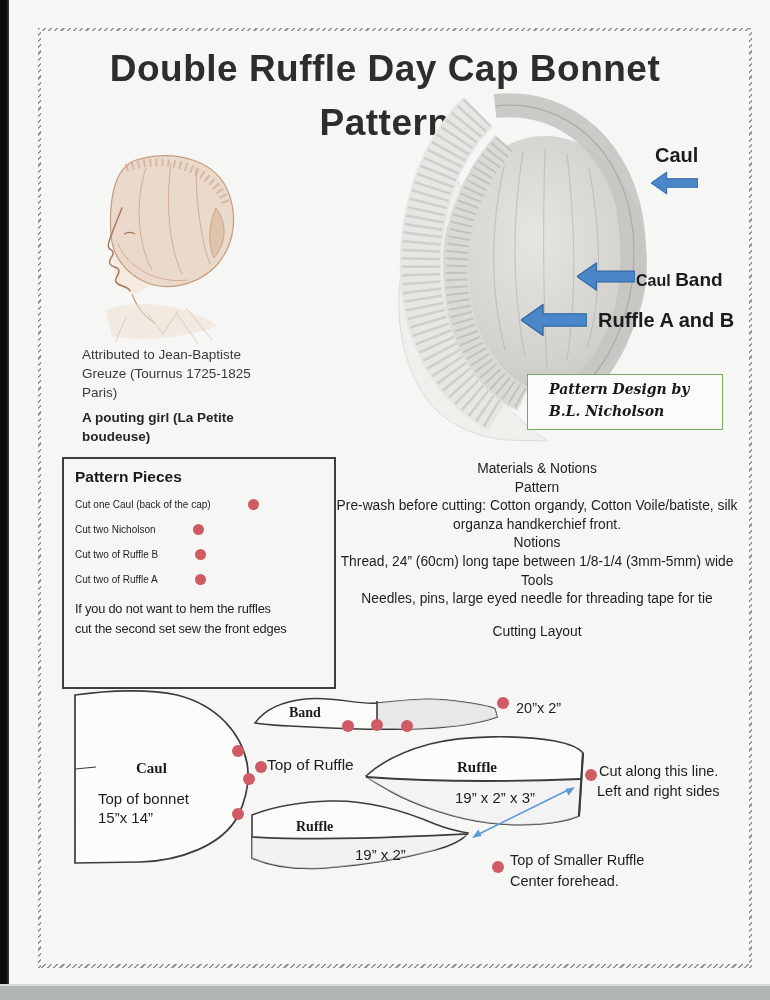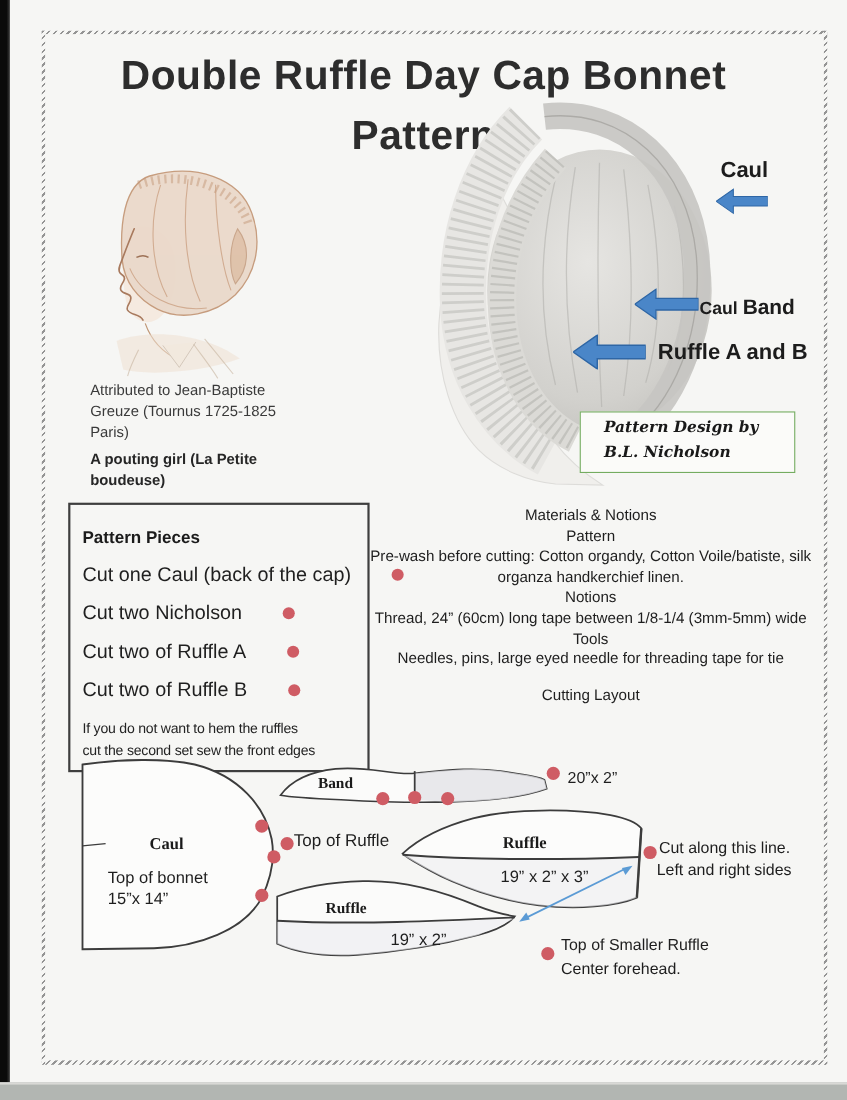--- a/index.html
+++ b/index.html
@@ -26,23 +26,23 @@
   .lbl-ruffleab{left:598px;top:309px;font-size:20px;}
   .arrow{position:absolute;}
   
   .attribution{left:82px;top:345px;width:184px;font-size:13.5px;line-height:1.42;color:#3a3a3a;}
   .caption{left:82px;top:408px;width:172px;font-size:13.5px;line-height:1.42;font-weight:700;color:#262626;}
   
   .credit{left:527px;top:374px;width:152px;height:46px;border:1.5px solid #74ac60;background:#fbfbf9;
           padding:4px 21px;font-family:"DejaVu Serif",serif;font-style:italic;font-weight:700;
           font-size:14px;line-height:1.55;color:#191919;}
   
-  .pieces{left:62px;top:457px;width:248px;height:219px;border:2px solid #3e3e3e;padding:22px 11px 0;box-sizing:content-box;}
+  .pieces{left:62px;top:457px;width:248px;height:219px;border:2px solid #3e3e3e;padding:9px 11px 0;box-sizing:content-box;}
   .pieces h3{margin:0 0 13px;font-size:15.5px;font-weight:700;color:#1b1b1b;}
-  .pp-item{display:flex;align-items:center;margin-bottom:14px;font-size:18px;white-space:nowrap;gap:28px;}
+  .pp-item{display:flex;align-items:center;margin-bottom:14px;font-size:10px;white-space:nowrap;gap:28px;}
   .dot{display:inline-block;width:11px;height:11px;border-radius:50%;background:#cf5c64;margin-left:9px;flex:0 0 auto;}
   .pp-note{margin-top:4px;font-size:12.8px;line-height:1.6;letter-spacing:-0.2px;white-space:nowrap;color:#222;}
   
   .materials{left:323px;top:460px;width:428px;text-align:center;font-size:13.8px;line-height:18.6px;color:#1e1e1e;}
   .materials .b{font-weight:400;}
   .mat-gap{height:14px;}
   
   .serif-lab{position:absolute;font-family:"Liberation Serif",serif;font-weight:700;color:#1a1a1a;white-space:nowrap;}
   .lay-lab{position:absolute;color:#1e1e1e;white-space:nowrap;}
 </style>
@@ -153,37 +153,37 @@
     <h3>Pattern Pieces</h3>
     <div class="pp-item">
       <span>Cut one Caul (back of the cap)</span>
       <span class="dot"></span>
     </div>
     <div class="pp-item">
       <span>Cut two Nicholson</span>
       <span class="dot"></span>
     </div>
     <div class="pp-item">
+      <span>Cut two of Ruffle B</span>
+      <span class="dot"></span>
+    </div>
+    <div class="pp-item">
       <span>Cut two of Ruffle A</span>
-      <span class="dot"></span>
-    </div>
-    <div class="pp-item">
-      <span>Cut two of Ruffle B</span>
       <span class="dot"></span>
     </div>
     <div class="pp-note">
       <div>If you do not want to hem the ruffles</div>
       <div>cut the second set sew the front edges</div>
     </div>
   </div>
 
   <div class="abs materials">
     <div class="b">Materials &amp; Notions</div>
     <div class="b">Pattern</div>
-    <div>Pre-wash before cutting: Cotton organdy, Cotton Voile/batiste, silk organza handkerchief linen.</div>
+    <div>Pre-wash before cutting: Cotton organdy, Cotton Voile/batiste, silk organza handkerchief front.</div>
     <div class="b">Notions</div>
     <div>Thread, 24” (60cm) long tape between 1/8-1/4 (3mm-5mm) wide</div>
     <div class="b">Tools</div>
     <div>Needles, pins, large eyed needle for threading tape for tie</div>
     <div class="mat-gap"></div>
     <div>Cutting Layout</div>
   </div>
 
   <svg class="abs" style="left:55px;top:685px;" width="660" height="215" viewBox="0 0 660 215">
 

